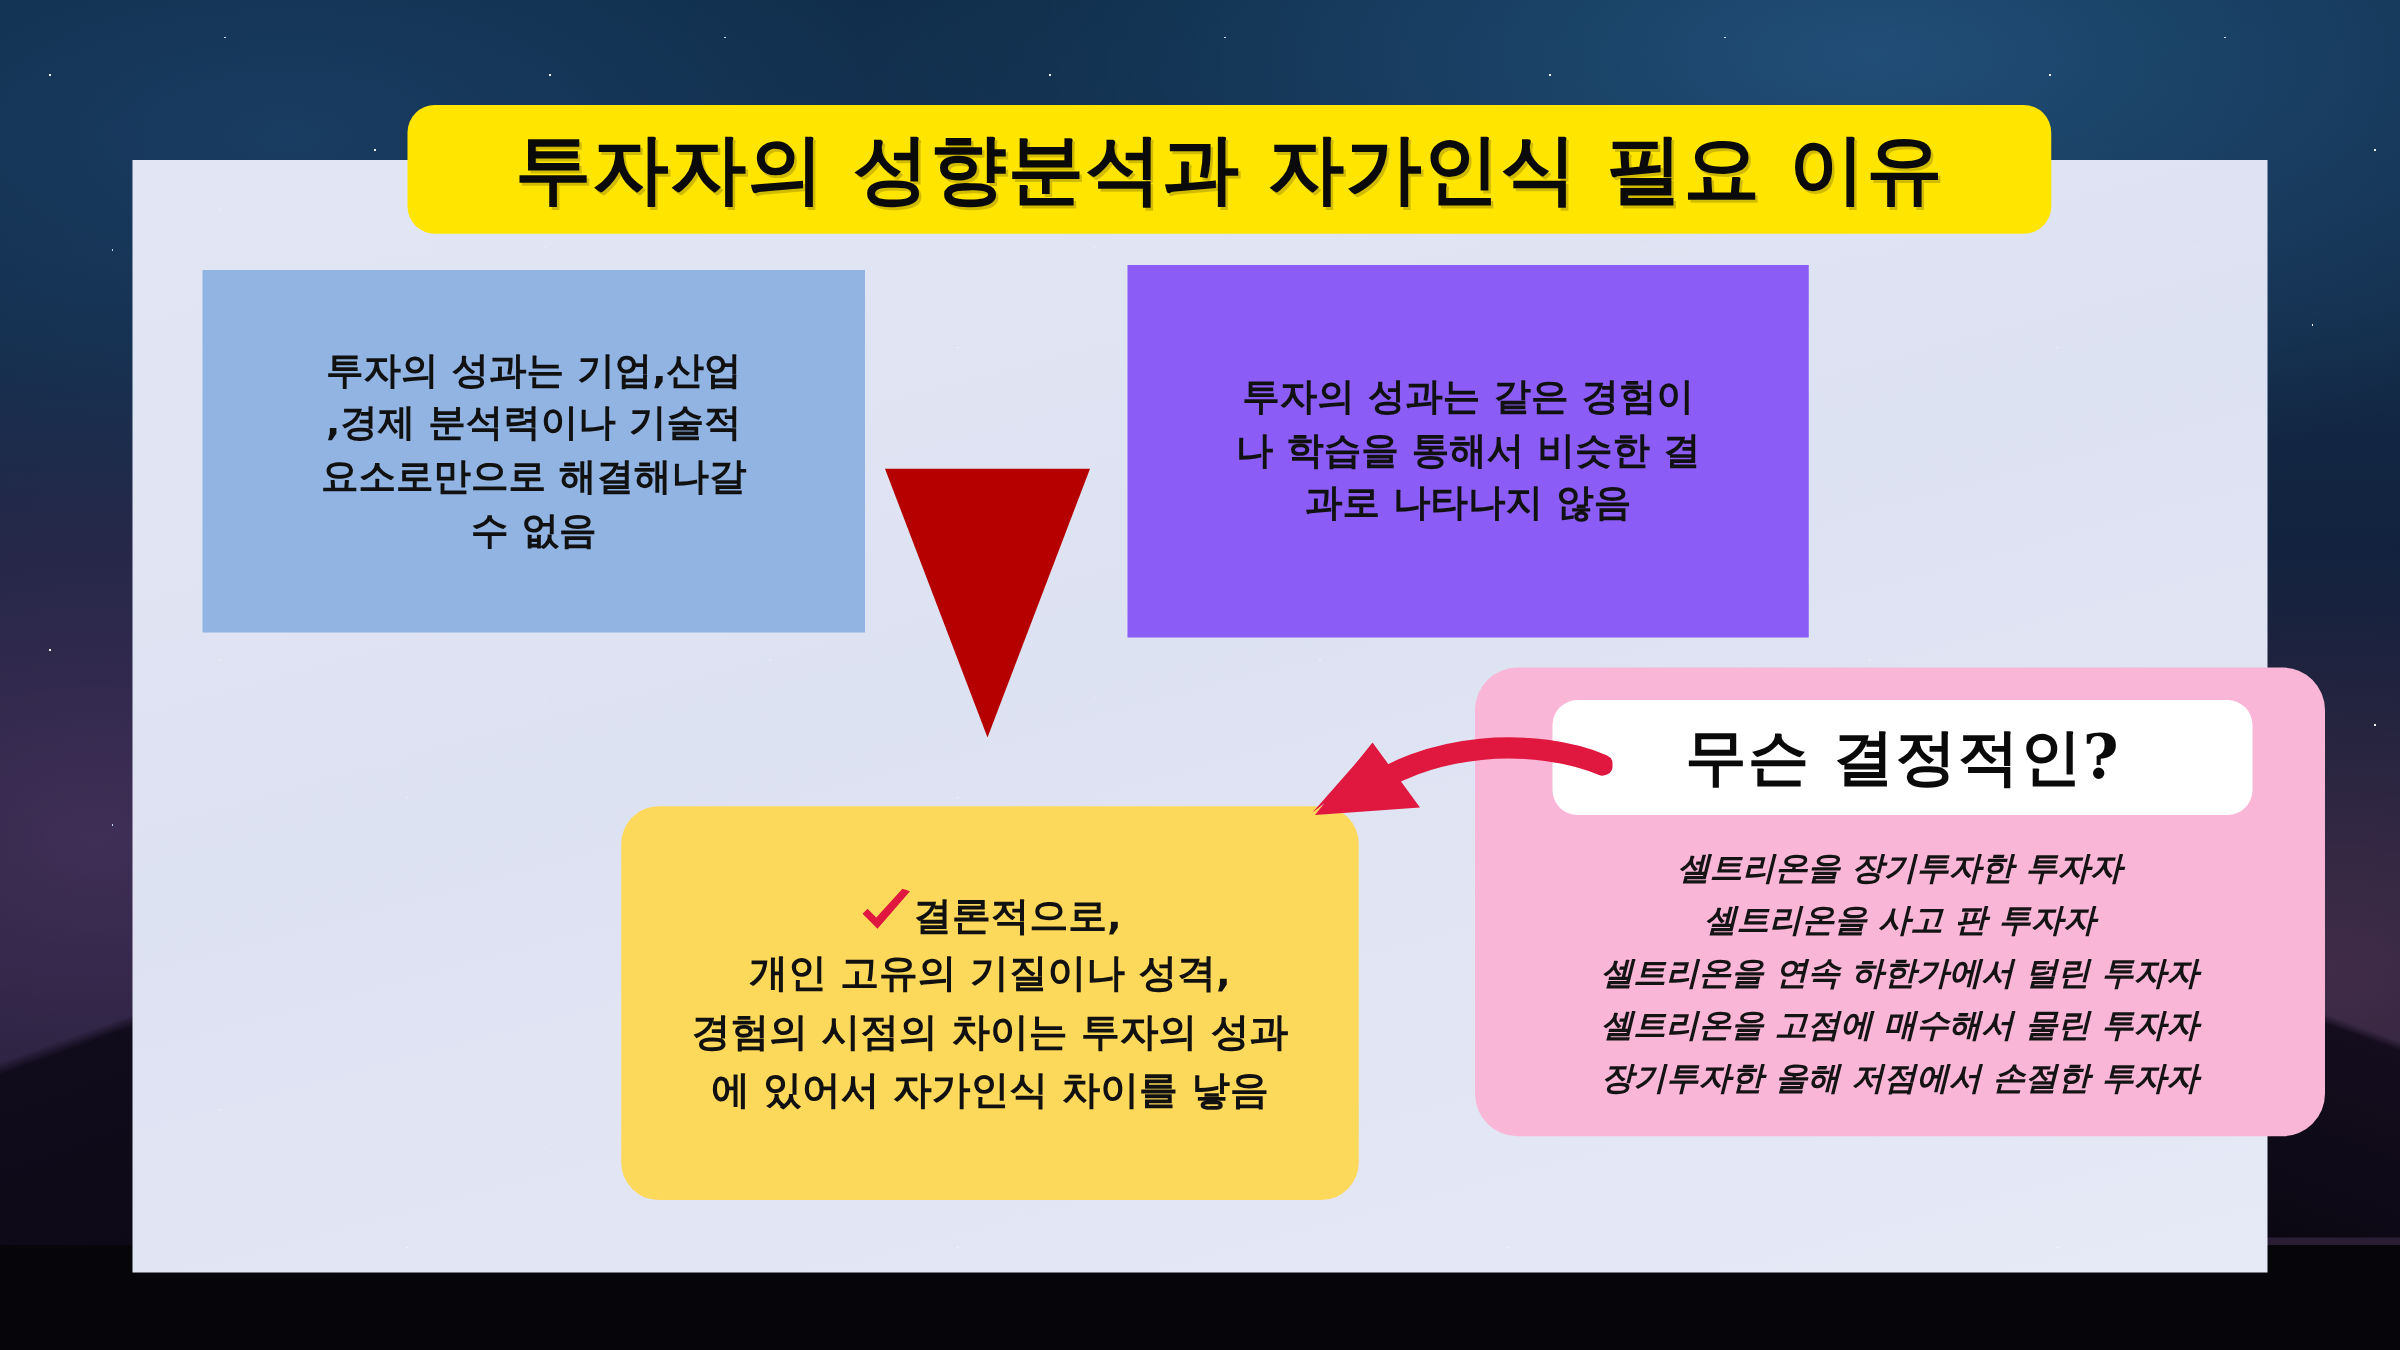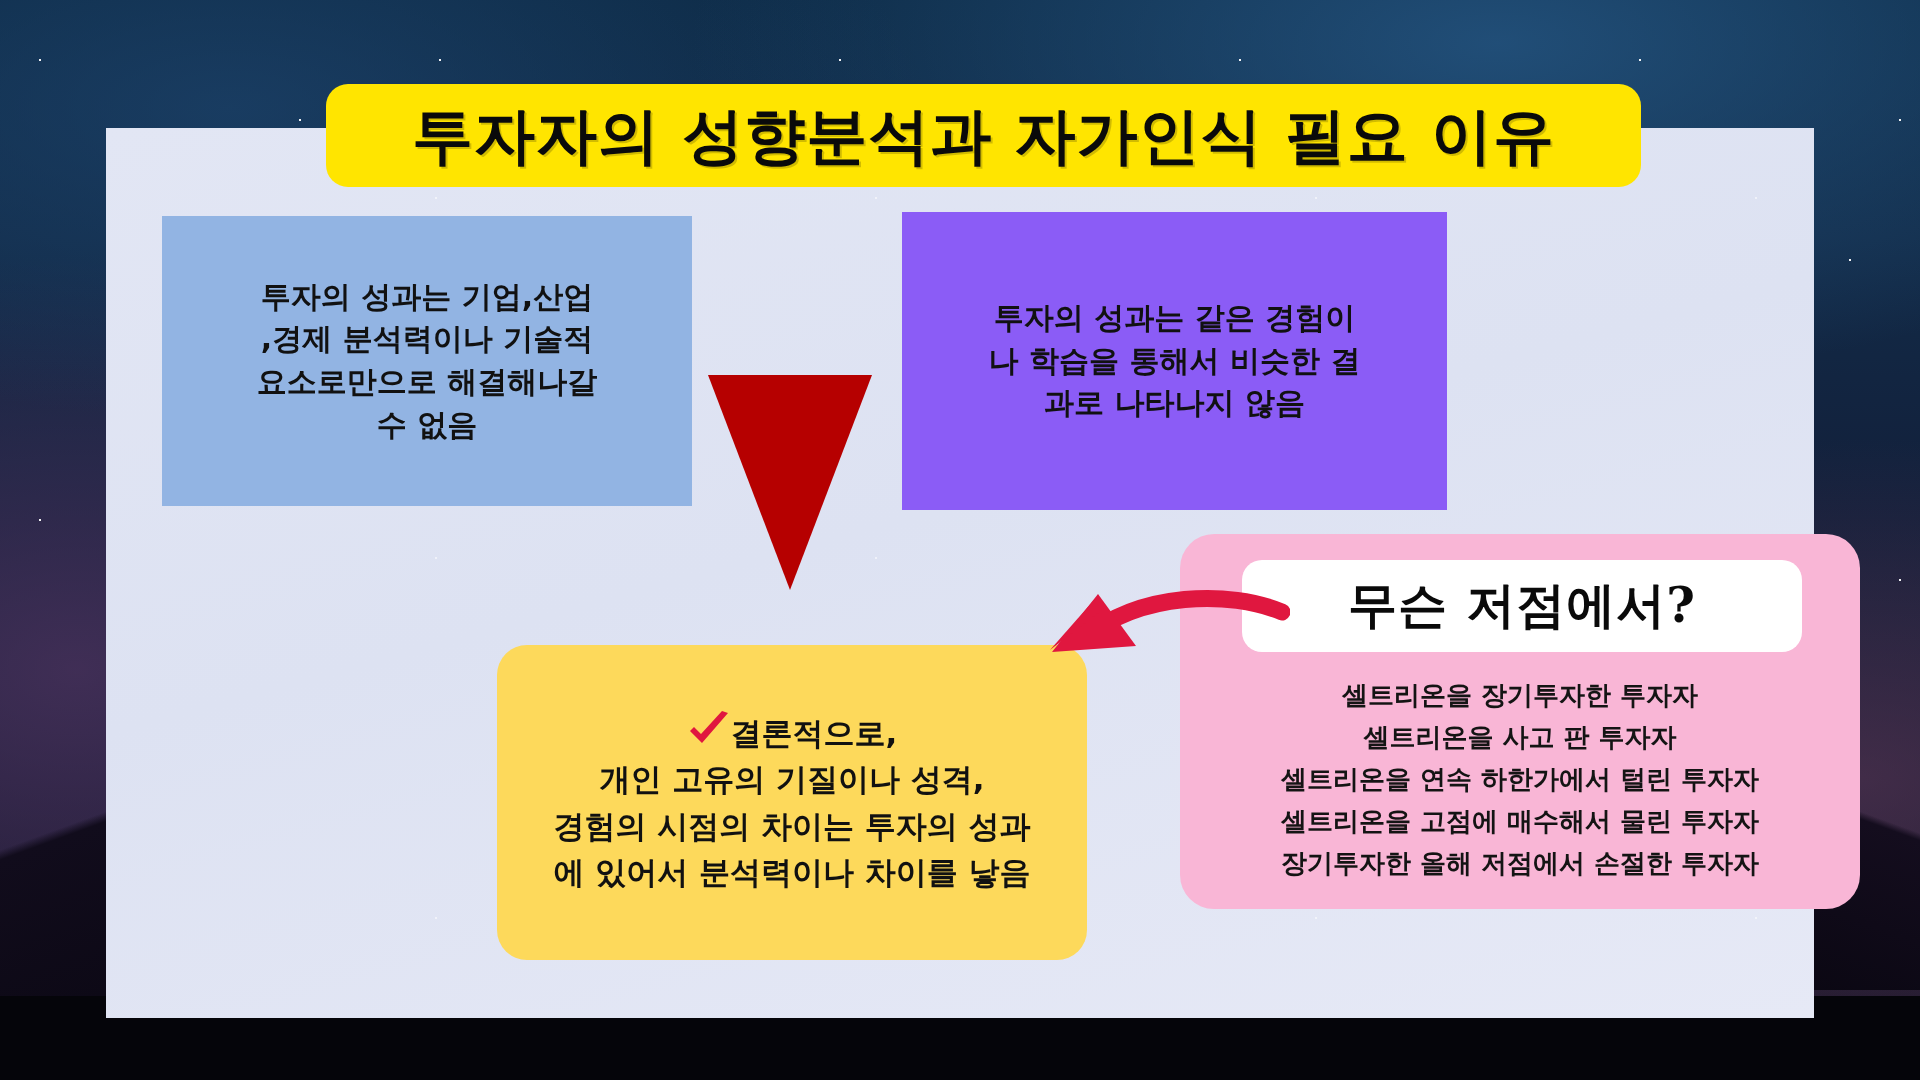--- a/index.html
+++ b/index.html
@@ -137,21 +137,21 @@
     font-family:"DejaVu Serif","Liberation Serif",serif;
     font-weight:700;font-size:49px;color:#0a0a0a;letter-spacing:1px;
     white-space:nowrap;
   }
   .pink-list{
     position:absolute;left:0;right:0;top:140px;
     text-align:center;
     font-family:"DejaVu Serif","Liberation Serif",serif;
     font-weight:700;font-size:26px;line-height:1.62;color:#141414;
   }
-  .pink-list div{white-space:nowrap;}
+  .pink-list div{white-space:nowrap;font-style:italic;}
 
   
   .curve-arrow{
     position:absolute;left:990px;top:560px;width:300px;height:140px;
     z-index:5;pointer-events:none;
   }
 </style>
 </head>
 <body>
 
@@ -191,27 +191,27 @@
       <div class="yellow-line1">
         <span class="check-icon">
           <svg width="44" height="40" viewBox="0 0 44 40" aria-hidden="true">
             <path d="M3 21 L15 33 L41 3 L35 1 L14 24 L7 17 Z" fill="#E0173F"></path>
           </svg>
         </span>
         <span>결론적으로,</span>
       </div>
       <div>개인 고유의 기질이나 성격,</div>
       <div>경험의 시점의 차이는 투자의 성과</div>
-      <div>에 있어서 분석력이나 차이를 낳음</div>
+      <div>에 있어서 자가인식 차이를 낳음</div>
     </div>
   </div>
 
   <div class="box-pink">
     <div class="pink-label">
-      <span class="pink-label-text">무슨 저점에서?</span>
+      <span class="pink-label-text">무슨 결정적인?</span>
     </div>
     <div class="pink-list">
       <div>셀트리온을 장기투자한 투자자</div>
       <div>셀트리온을 사고 판 투자자</div>
       <div>셀트리온을 연속 하한가에서 털린 투자자</div>
       <div>셀트리온을 고점에 매수해서 물린 투자자</div>
       <div>장기투자한 올해 저점에서 손절한 투자자</div>
     </div>
   </div>
 

